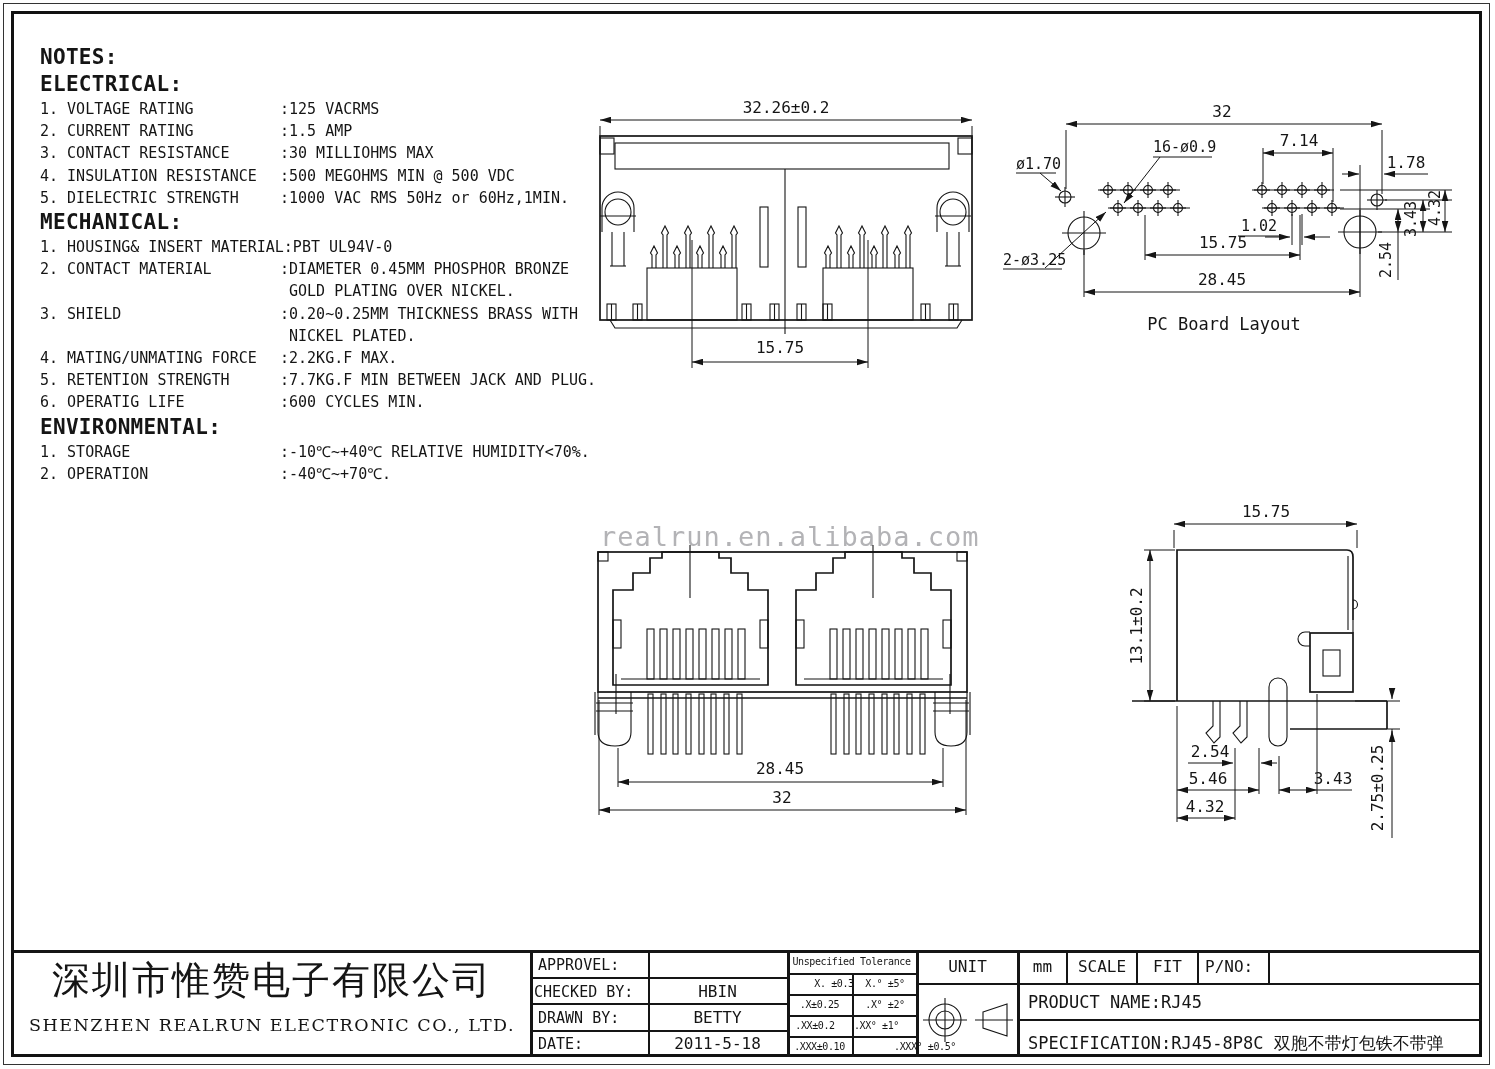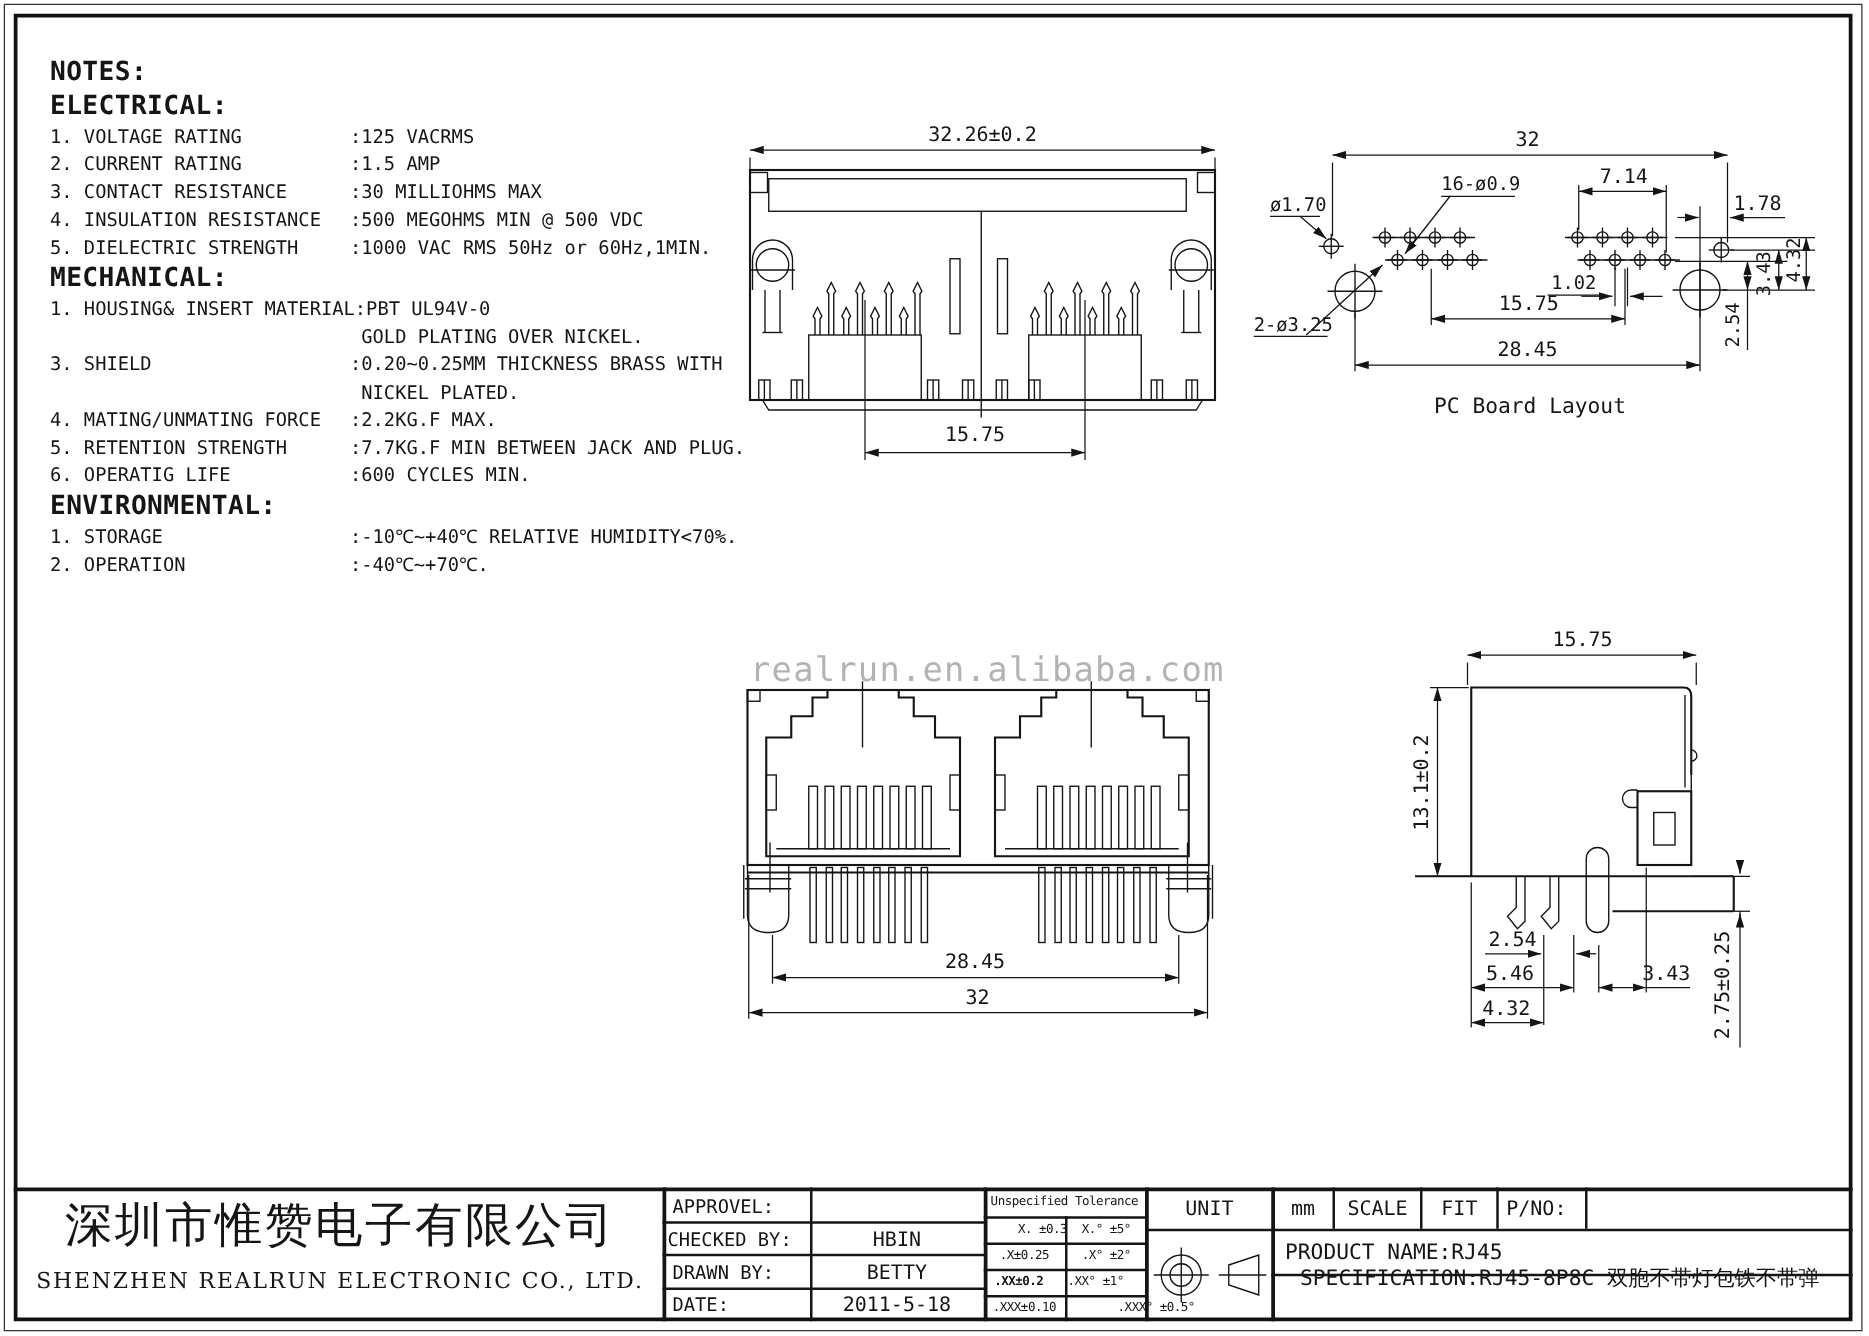--- a/index.html
+++ b/index.html
@@ -42,20 +42,21 @@
 <div class="notes">
   <div class="nh">NOTES:</div>
   <div class="nh">ELECTRICAL:</div>
   <div class="nrow"><span class="nl">1. VOLTAGE RATING</span><span class="nv">:125 VACRMS</span></div>
   <div class="nrow"><span class="nl">2. CURRENT RATING</span><span class="nv">:1.5 AMP</span></div>
   <div class="nrow"><span class="nl">3. CONTACT RESISTANCE</span><span class="nv">:30 MILLIOHMS MAX</span></div>
   <div class="nrow"><span class="nl">4. INSULATION RESISTANCE</span><span class="nv">:500 MEGOHMS MIN @ 500 VDC</span></div>
   <div class="nrow"><span class="nl">5. DIELECTRIC STRENGTH</span><span class="nv">:1000 VAC RMS 50Hz or 60Hz,1MIN.</span></div>
   <div class="nh">MECHANICAL:</div>
   <div class="nrow"><span class="nl">1. HOUSING&amp; INSERT MATERIAL</span><span class="nv">:PBT UL94V-0</span></div>
+  <div class="nrow"><span class="nl">2. CONTACT MATERIAL</span><span class="nv">:DIAMETER 0.45MM PHOSPHOR BRONZE</span></div>
   <div class="nrow"><span class="nl"></span><span class="nv"> GOLD PLATING OVER NICKEL.</span></div>
   <div class="nrow"><span class="nl">3. SHIELD</span><span class="nv">:0.20~0.25MM THICKNESS BRASS WITH</span></div>
   <div class="nrow"><span class="nl"></span><span class="nv"> NICKEL PLATED.</span></div>
   <div class="nrow"><span class="nl">4. MATING/UNMATING FORCE</span><span class="nv">:2.2KG.F MAX.</span></div>
   <div class="nrow"><span class="nl">5. RETENTION STRENGTH</span><span class="nv">:7.7KG.F MIN BETWEEN JACK AND PLUG.</span></div>
   <div class="nrow"><span class="nl">6. OPERATIG LIFE</span><span class="nv">:600 CYCLES MIN.</span></div>
   <div class="nh">ENVIRONMENTAL:</div>
   <div class="nrow"><span class="nl">1. STORAGE</span><span class="nv">:-10℃~+40℃ RELATIVE HUMIDITY&lt;70%.</span></div>
   <div class="nrow"><span class="nl">2. OPERATION</span><span class="nv">:-40℃~+70℃.</span></div>
 </div>
@@ -425,34 +426,34 @@
 <div class="tb t15" style="left:538px;top:1009px;">DRAWN BY:</div>
 <div class="tb t16 ctr" style="left:648px;top:1008px;width:139px;">BETTY</div>
 <div class="tb t15" style="left:538px;top:1035px;">DATE:</div>
 <div class="tb t16 ctr" style="left:648px;top:1034px;width:139px;">2011-5-18</div>
 
 <div class="tb tol ctr" style="left:787px;top:956px;width:129px;">Unspecified Tolerance</div>
 <div class="tb tol ctr" style="left:787px;top:978px;width:60px;margin-left:17px;">X. ±0.3</div>
 <div class="tb tol ctr" style="left:854px;top:978px;width:62px;">X.° ±5°</div>
 <div class="tb tol ctr" style="left:787px;top:999px;width:65px;">.X±0.25</div>
 <div class="tb tol ctr" style="left:854px;top:999px;width:62px;">.X° ±2°</div>
-<div class="tb tol ctr" style="left:787px;top:1020px;width:56px;font-weight:bold;">.XX±0.2</div>
+<div class="tb tol ctr" style="left:787px;top:1020px;width:56px;">.XX±0.2</div>
 <div class="tb tol ctr" style="left:854px;top:1020px;width:38px;">.XX° ±1°</div>
 <div class="tb tol ctr" style="left:787px;top:1041px;width:65px;">.XXX±0.10</div>
 <div class="tb tol ctr" style="left:854px;top:1041px;width:62px;padding-left:40px;">.XXX° ±0.5°</div>
 
 <div class="tb t16 ctr" style="left:918px;top:957px;width:99px;">UNIT</div>
 <div class="tb t16 ctr" style="left:1019px;top:957px;width:47px;">mm</div>
 <div class="tb t16 ctr" style="left:1068px;top:957px;width:68px;">SCALE</div>
 <div class="tb t16 ctr" style="left:1138px;top:957px;width:59px;">FIT</div>
 <div class="tb t16" style="left:1205px;top:957px;">P/NO:</div>
 
 <svg style="left:919px;top:984px;" width="98" height="72" viewBox="0 0 98 72">
   <circle class="tn" cx="26" cy="36" r="9"></circle>
   <circle class="tn" cx="26" cy="36" r="16"></circle>
   <line class="tn" x1="4" y1="36" x2="48" y2="36"></line>
   <line class="tn" x1="26" y1="14" x2="26" y2="58"></line>
   <line class="tn" x1="56" y1="36" x2="94" y2="36"></line>
   <polygon class="tn" points="64,28 88,20 88,52 64,44"></polygon>
 </svg>
 
 <div class="tb t17" style="left:1028px;top:992px;">PRODUCT NAME:RJ45</div>
-<div class="tb t17" style="left:1028px;top:1011px;margin-left:12px;">SPECIFICATION:RJ45-8P8C 双胞不带灯包铁不带弹</div>
+<div class="tb t17" style="left:1028px;top:1032px;">SPECIFICATION:RJ45-8P8C 双胞不带灯包铁不带弹</div>
 
 </body></html>

